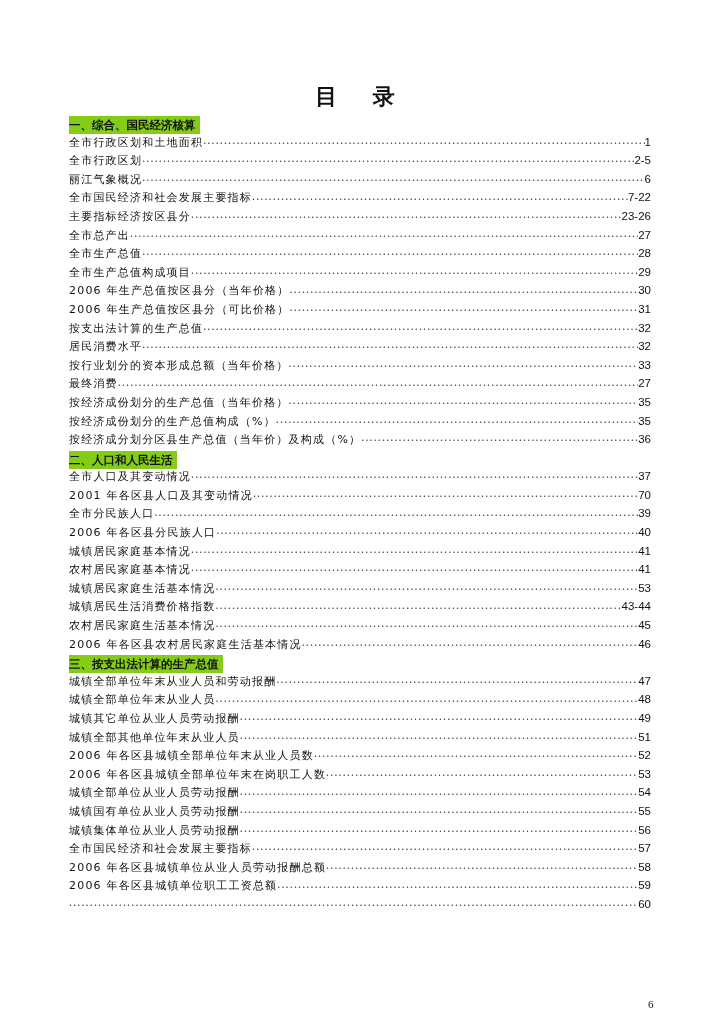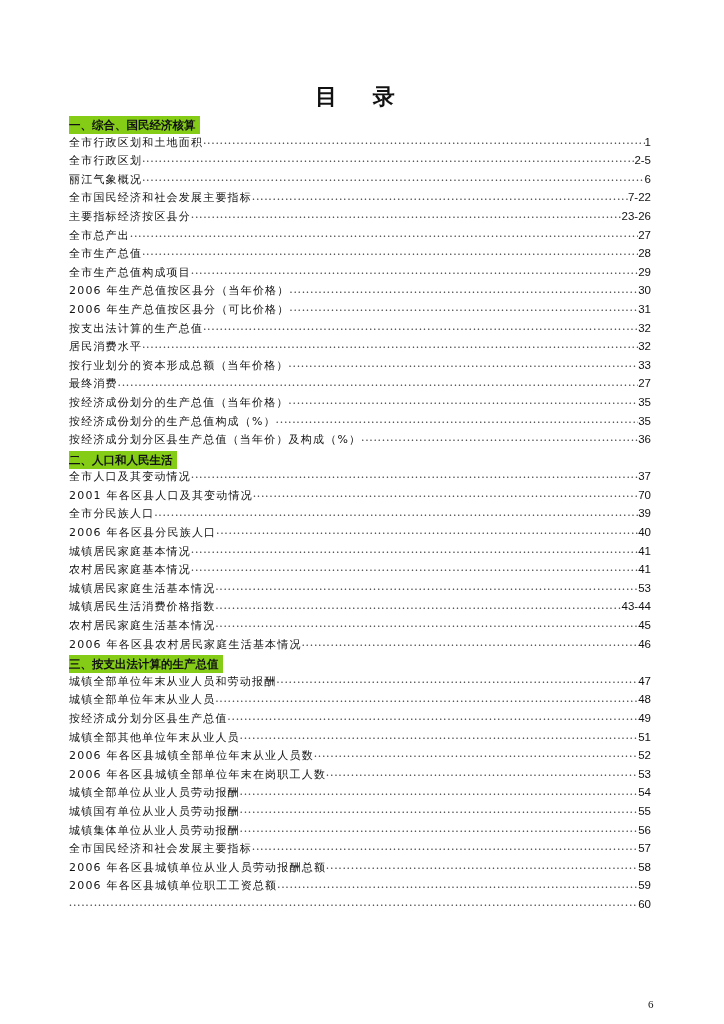--- a/index.html
+++ b/index.html
@@ -166,21 +166,21 @@
       <span class="label">城镇全部单位年末从业人员和劳动报酬</span>
       <span class="dots"></span>
       <span class="page">47</span>
     </div>
     <div class="entry">
       <span class="label">城镇全部单位年末从业人员</span>
       <span class="dots"></span>
       <span class="page">48</span>
     </div>
     <div class="entry">
-      <span class="label">按经济成分划分区县生产总值</span>
+      <span class="label">城镇其它单位从业人员劳动报酬</span>
       <span class="dots"></span>
       <span class="page">49</span>
     </div>
     <div class="entry">
       <span class="label">城镇全部其他单位年末从业人员</span>
       <span class="dots"></span>
       <span class="page">51</span>
     </div>
     <div class="entry">
       <span class="label">2006 年各区县城镇全部单位年末从业人员数</span>

